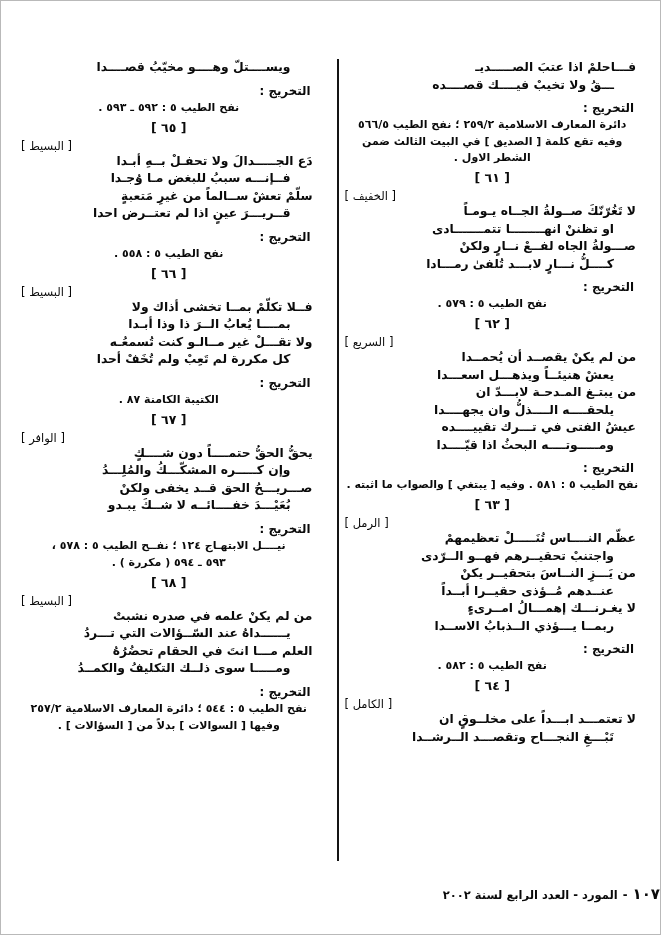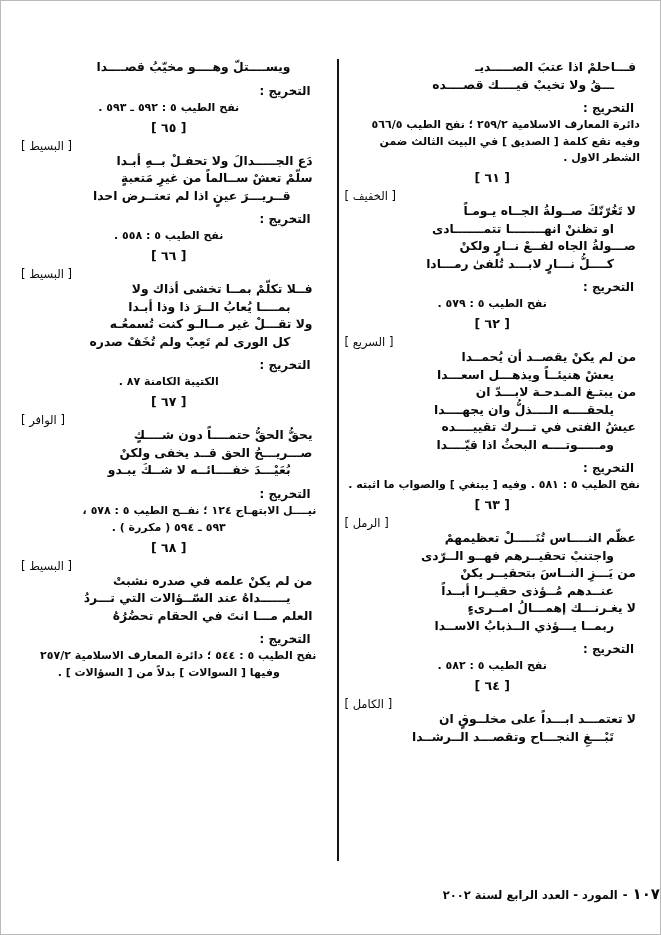--- a/index.html
+++ b/index.html
@@ -84,21 +84,21 @@
     padding-right: 6px;
   }
   .cite {
     font-size: 11px;
     font-weight: bold;
     line-height: 16px;
     text-align: center;
     direction: rtl;
     margin: 0 0 1px 0;
   }
-  .cite.full { text-align: right; padding-right: 0px; }
+  .cite.full { text-align: center; padding-right: 0px; }
 
   .num {
     font-size: 12.5px;
     font-weight: bold;
     text-align: center;
     margin: 4px 0 2px 0;
     letter-spacing: 1px;
   }
 
   .block { margin-bottom: 1px; }
@@ -201,60 +201,63 @@
         <div class="takhrij-label">التخريج :</div>
         <div class="cite">نفح الطيب ٥ : ٥٩٢ ـ ٥٩٣ .</div>
         <div class="num">[ ٦٥ ]</div>
       </div>
 
       <div class="block">
         <div class="meter-row">
           <div class="meter">[ البسيط ]</div>
         </div>
         <div class="verse a">دَع الجـــــدالَ ولا تحفـلْ بــهِ أبـدا</div>
+        <div class="verse b">فــإنـــه سببُ للبغض مـا وُجـدا</div>
         <div class="verse a">سلّمْ تعشْ ســالماً من غيرِ مَتعبةٍ</div>
         <div class="verse b">قــريـــرَ عينٍ اذا لم تعتــرض احدا</div>
         <div class="takhrij-label">التخريج :</div>
         <div class="cite">نفح الطيب ٥ : ٥٥٨ .</div>
         <div class="num">[ ٦٦ ]</div>
       </div>
 
       <div class="block">
         <div class="meter-row">
           <div class="meter">[ البسيط ]</div>
         </div>
         <div class="verse a">فــلا تكلّمْ بمــا تخشى أذاك ولا</div>
         <div class="verse b">بمــــا يُعابُ الــرَ ذا وذا أبـدا</div>
         <div class="verse a">ولا تقـــلْ غير مــالـو كنت تُسمعُـه</div>
-        <div class="verse b">كل الورى لم تَعِبْ ولم تُخَفْ صدره</div>
+        <div class="verse b">كل مكررة لم تَعِبْ ولم تُخَفْ أحدا</div>
         <div class="takhrij-label">التخريج :</div>
         <div class="cite">الكتيبة الكامنة ٨٧ .</div>
         <div class="num">[ ٦٧ ]</div>
       </div>
 
       <div class="block">
         <div class="meter-row">
           <div class="meter">[ الوافر ]</div>
         </div>
         <div class="verse a">يحقُّ الحقُّ حتمــــاً دون شــــكٍ</div>
+        <div class="verse b">وإن كـــــره المشكّـــكُ والمُلِـــدُ</div>
         <div class="verse a">صـــريـــحُ الحق قــد يخفى ولكنْ</div>
         <div class="verse b">بُعَيْـــدَ خفــــائــه لا شــكَ يبـدو</div>
         <div class="takhrij-label">التخريج :</div>
         <div class="cite full">نيــــل الابتهـاج ١٢٤ ؛ نفــح الطيب ٥ : ٥٧٨ ،</div>
         <div class="cite">٥٩٣ ـ ٥٩٤ ( مكررة ) .</div>
         <div class="num">[ ٦٨ ]</div>
       </div>
 
       <div class="block">
         <div class="meter-row">
           <div class="meter">[ البسيط ]</div>
         </div>
         <div class="verse a">من لم يكنْ علمه في صدره نشبتْ</div>
         <div class="verse b">يــــــداهُ عند السّــؤالات التي تـــردُ</div>
         <div class="verse a">العلم مـــا انتَ في الحقام تحضُرُهُ</div>
+        <div class="verse b">ومـــــا سوى ذلــك التكليفُ والكمــدُ</div>
         <div class="takhrij-label">التخريج :</div>
         <div class="cite full">نفح الطيب ٥ : ٥٤٤ ؛ دائرة المعارف الاسلامية ٢٥٧/٢</div>
         <div class="cite">وفيها [ السوالات ] بدلاً من [ السؤالات ] .</div>
       </div>
 
     </div>
   </div>
 
   <div class="footer">
     <span class="pageno">١٠٧</span><span class="sep">-</span><span class="jour">المورد - العدد الرابع لسنة ٢٠٠٢</span>

